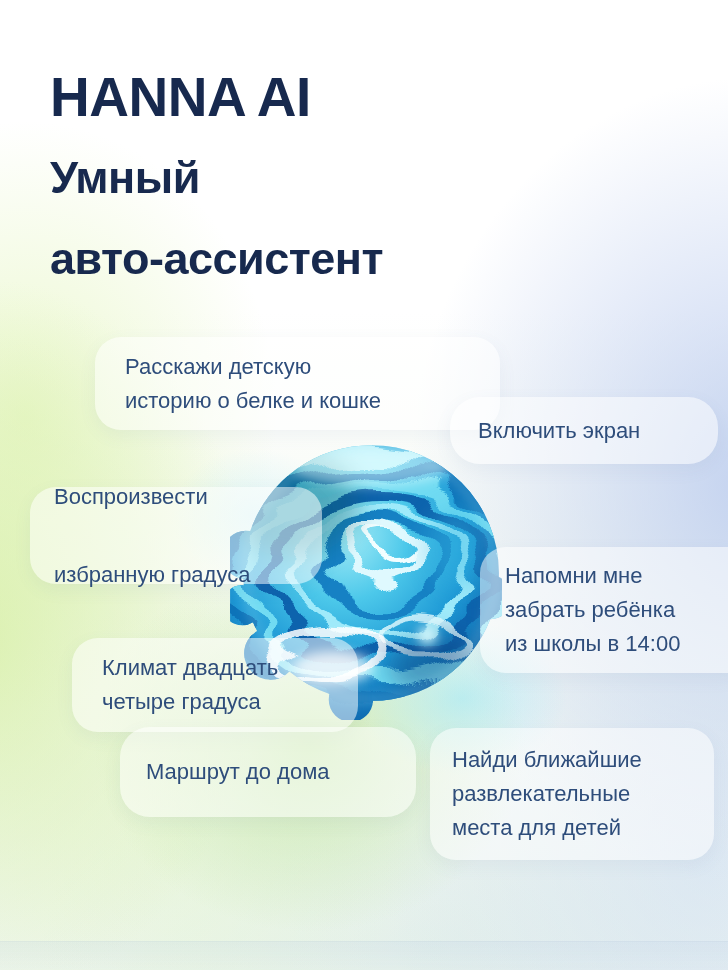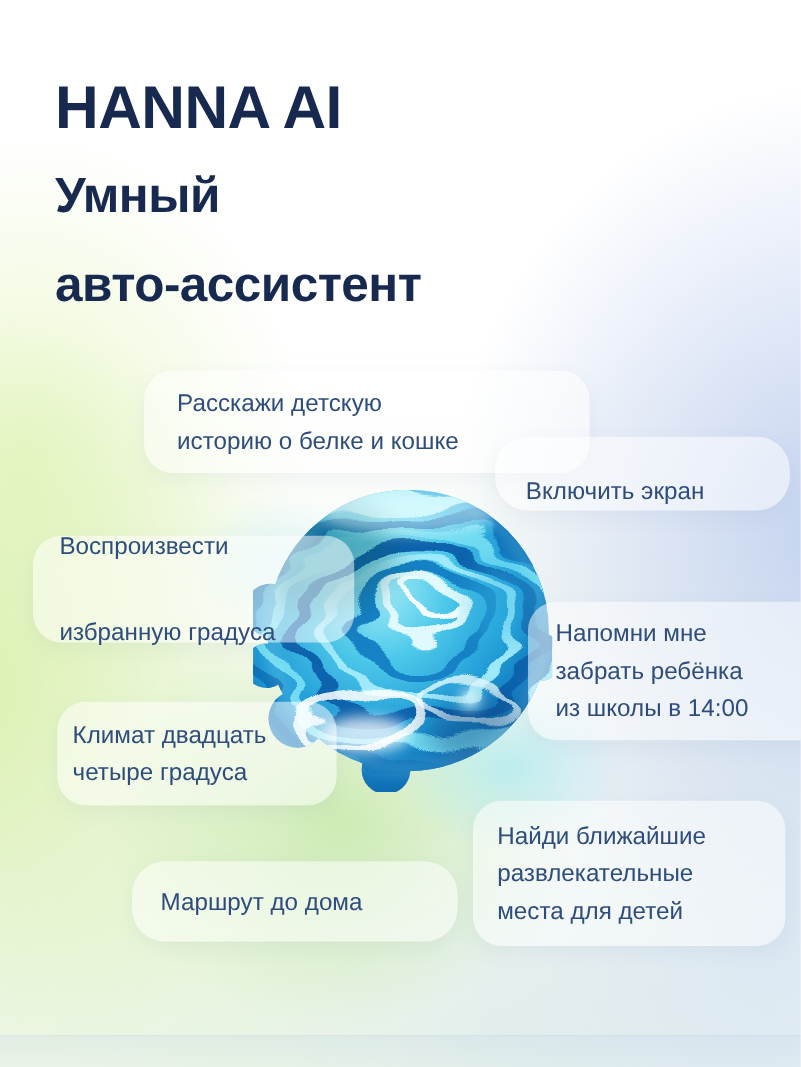--- a/index.html
+++ b/index.html
@@ -21,26 +21,26 @@
   .title-block{position:absolute;left:50px;top:70px;color:#17294e;}
   .title-block h1{margin:0;font-size:55px;line-height:54px;font-weight:700;letter-spacing:-0.5px;}
   .subtitle{font-size:45px;line-height:54px;font-weight:700;letter-spacing:-0.5px;margin-top:27px;}
   .bubble{
     position:absolute;display:flex;flex-direction:column;justify-content:center;
     background:rgba(255,255,255,0.52);
     border-radius:26px;color:#2e4d7b;font-size:22px;line-height:34px;
     box-shadow:0 6px 18px rgba(90,120,150,0.07);
   }
   .bubble span{display:block;white-space:nowrap;}
-  .b1{left:95px;top:337px;width:345px;height:93px;padding:0 30px;margin-left:36px;}
-  .b2{left:450px;top:397px;width:212px;height:67px;padding:0 28px;border-radius:30px;justify-content:flex-end;}
+  .b1{left:95px;top:337px;width:345px;height:93px;padding:0 30px;}
+  .b2{left:450px;top:397px;width:212px;height:67px;padding:0 28px;border-radius:30px;}
   .b3{left:30px;top:487px;width:244px;height:97px;padding:0 24px;gap:44px;}
   .b4{left:480px;top:547px;width:222px;height:126px;padding:0 25px;}
-  .b5{left:52px;top:638px;width:226px;height:94px;padding:0 14px;}
-  .b6{left:120px;top:783px;width:244px;height:73px;padding:0 26px;border-radius:30px;}
+  .b5{left:72px;top:638px;width:226px;height:94px;padding:0 30px;}
+  .b6{left:120px;top:727px;width:244px;height:90px;padding:0 26px;border-radius:30px;}
   .b7{left:430px;top:728px;width:240px;height:132px;padding:0 22px;}
   .orb{position:absolute;left:230px;top:426px;width:272px;height:294px;}
   .bottom-band{
     position:absolute;left:0;top:941px;width:728px;height:29px;
     background:linear-gradient(180deg,rgba(185,205,228,0.20),rgba(185,205,228,0.05));
     border-top:1px solid rgba(160,185,210,0.18);
   }
 </style>
 </head>
 <body>

